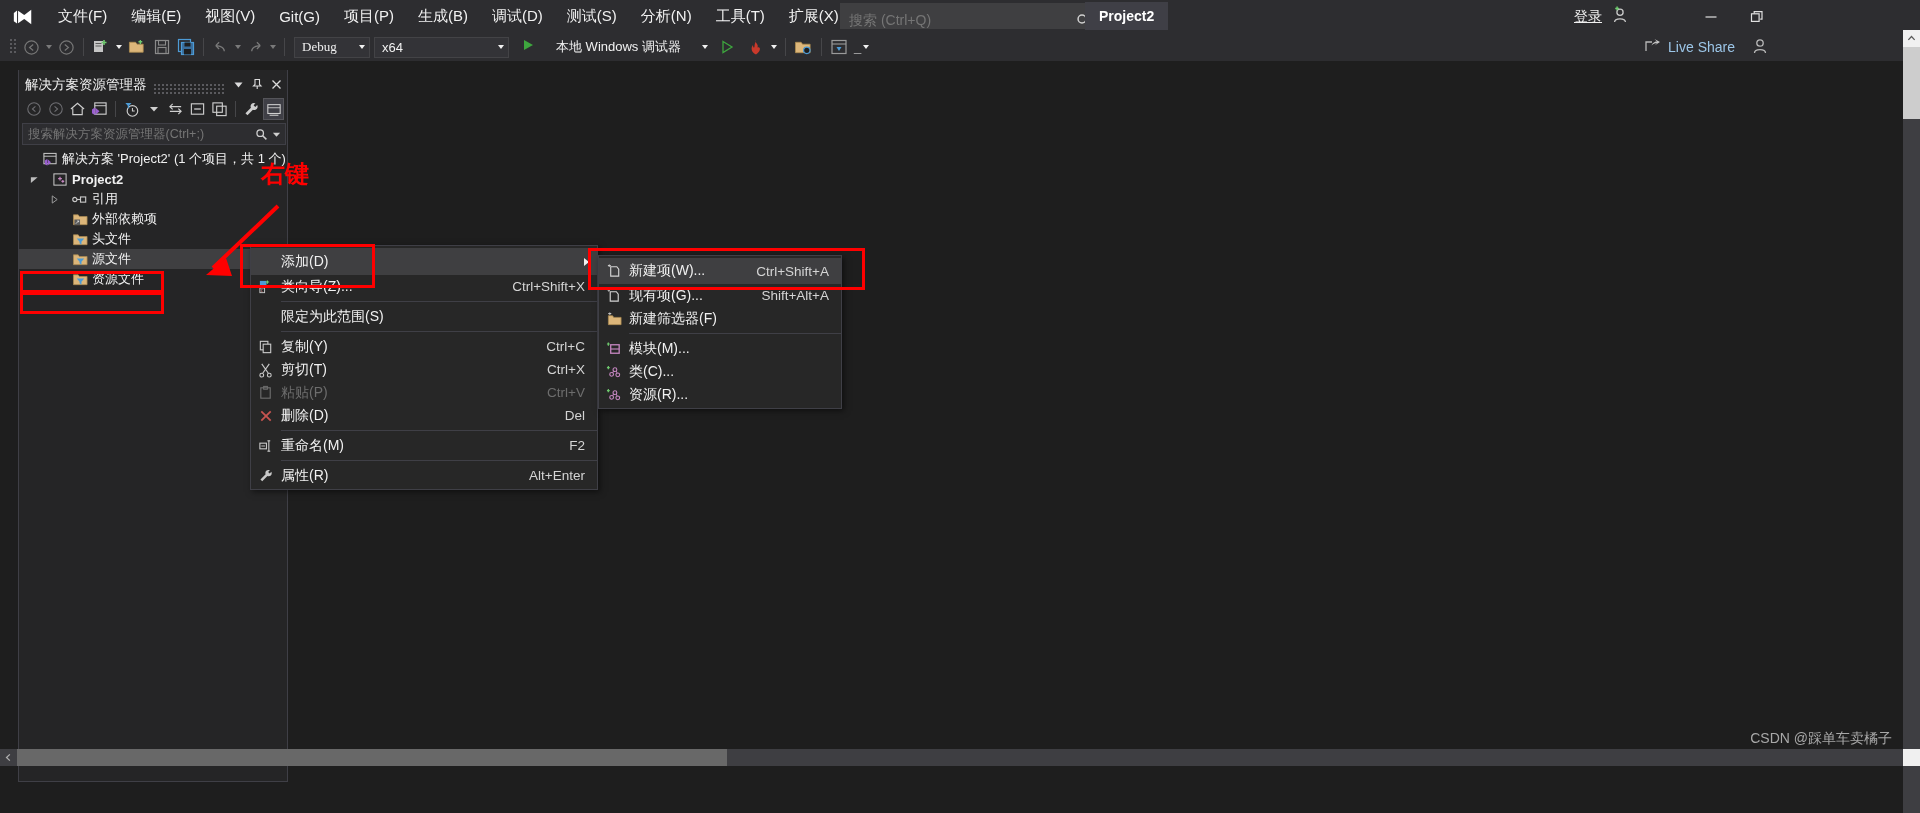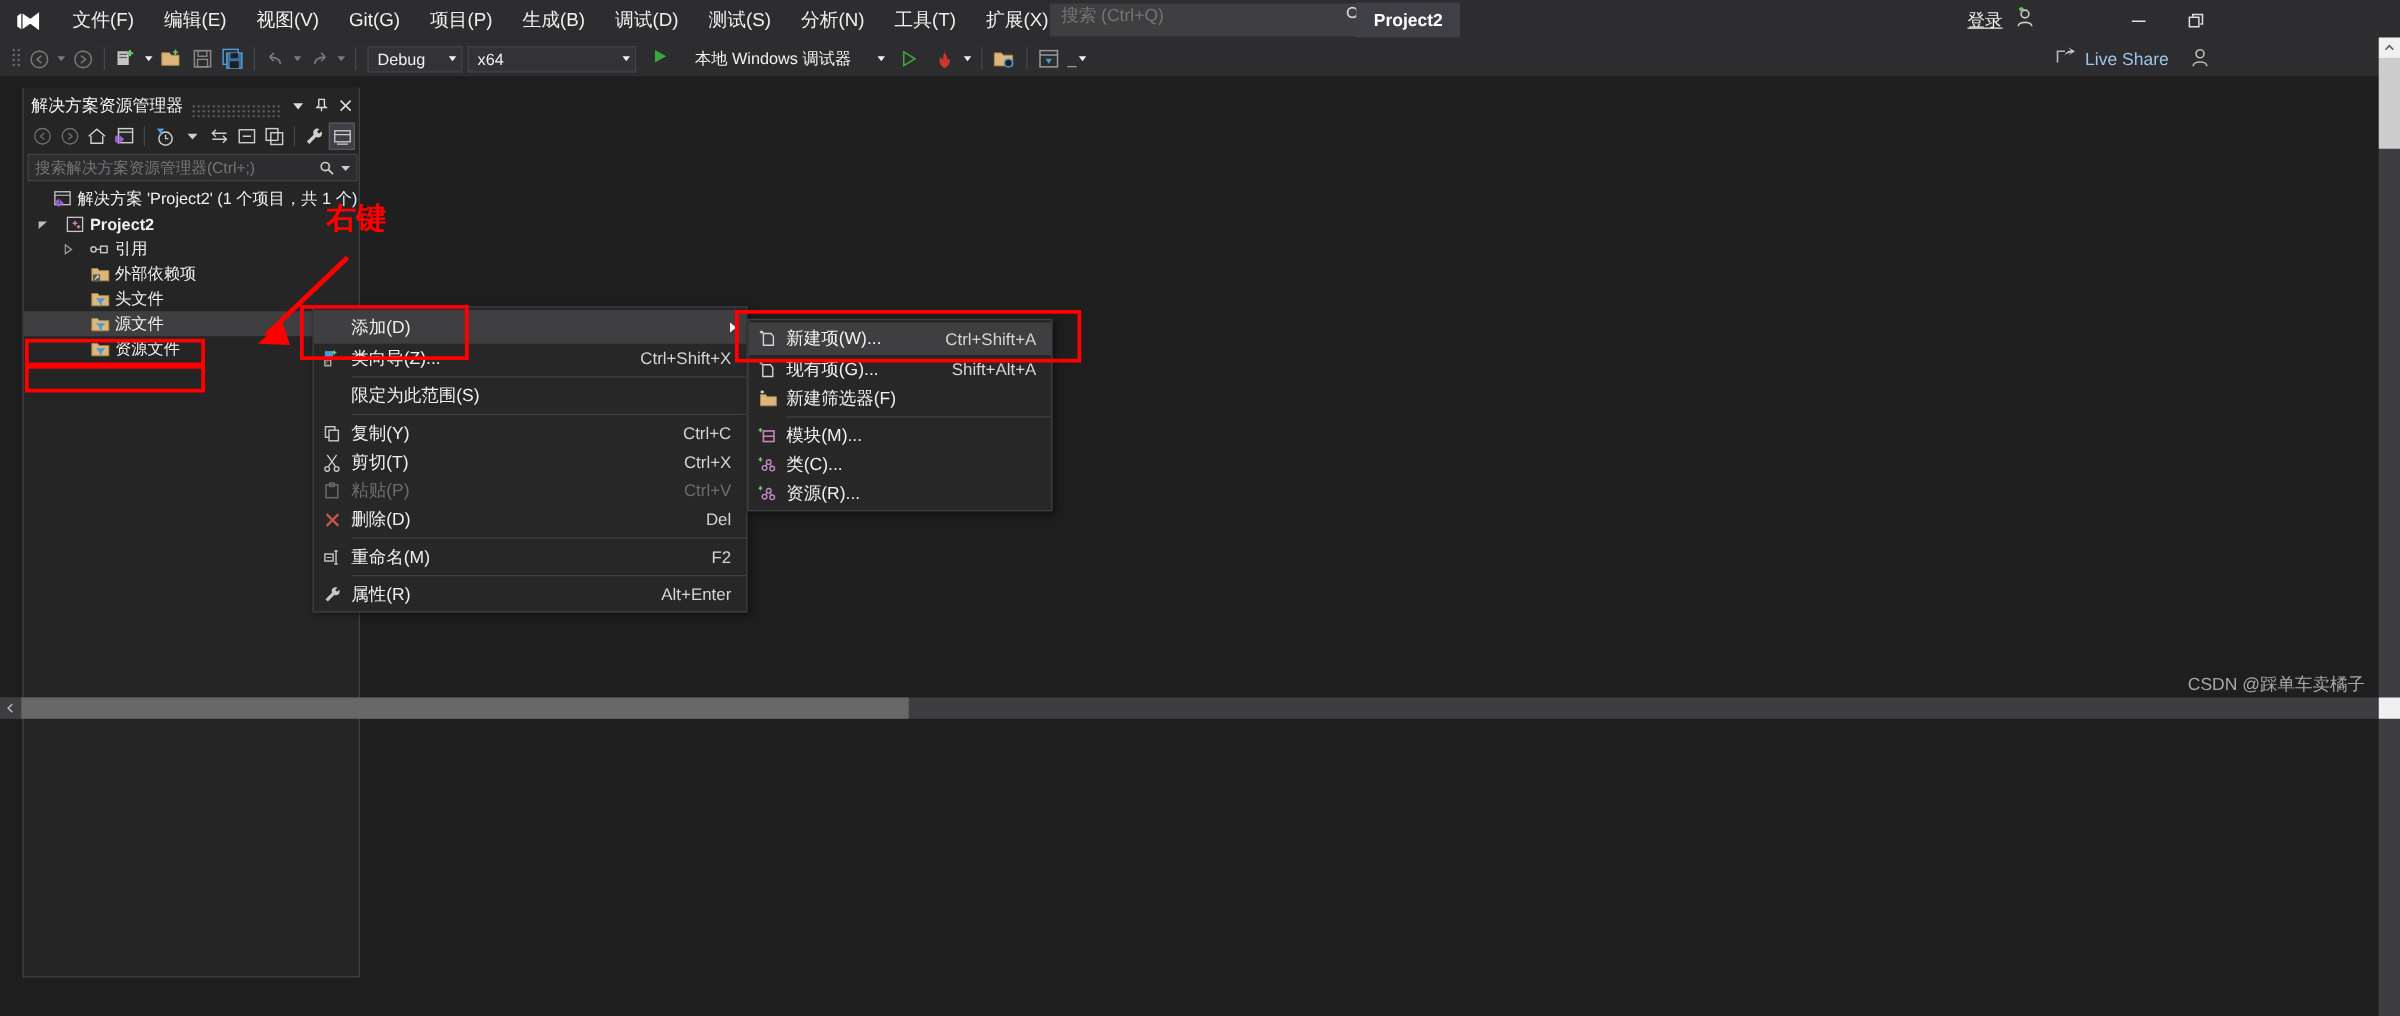--- a/index.html
+++ b/index.html
@@ -3,38 +3,38 @@
 <meta charset="utf-8">
 <style>
   * { box-sizing: border-box; margin: 0; padding: 0; }
   html, body {
     width: 1920px; height: 813px;
     background: #1e1e1e;
     font-family: "Liberation Sans", sans-serif;
     overflow: hidden;
     color: #f1f1f1;
   }
-  #app { position: relative; width: 1920px; height: 575px; background: #1e1e1e; }
+  #app { position: relative; width: 1920px; height: 766px; background: #1e1e1e; }
 
   
   .titlebar {
     position: absolute; left: 0; top: 0; width: 1920px; height: 33px;
     background: #2d2d30; display: flex; align-items: center;
   }
   .vs-logo {
     width: 46px; height: 33px; display: flex; align-items: center; justify-content: center;
   }
   .menu-items { display: flex; align-items: center; height: 33px; }
   .menu-item {
     font-size: 15px; color: #f1f1f1; padding: 0 12px; height: 33px;
     display: flex; align-items: center; white-space: nowrap; cursor: default;
   }
   .search-box {
     position: absolute; left: 840px; top: 3px; width: 260px; height: 26px;
-    background: #3f3f41; border: 1px solid #3f3f41; display: flex; align-items: flex-start;
+    background: #3f3f41; border: 1px solid #3f3f41; display: flex; align-items: flex-end;
   }
   .search-box input {
     flex: 1; background: transparent; border: none; outline: none;
     color: #cfcfcf; font-size: 14px; font-family: "Liberation Sans", sans-serif;
     padding-left: 8px;
   }
   .search-box .mag { margin-right: 8px; display:flex; }
   .proj-tab {
     position: absolute; left: 1085px; top: 2px; height: 28px;
     background: #3f3f46; color: #fff; font-size: 14px; font-weight: bold;
@@ -56,21 +56,21 @@
     position: absolute; left: 0; top: 33px; width: 1920px; height: 28px;
     background: #2d2d30; display: flex; align-items: center; padding-left: 6px;
   }
   .tb-item { height: 24px; display: flex; align-items: center; padding: 0 3px; }
   .tb-sep { width: 1px; height: 18px; background: #464649; margin: 0 5px; }
   .tb-combo {
     height: 21px; background: #333337; border: 1px solid #434346; color: #f1f1f1;
     font-size: 13px; display: flex; align-items: center; justify-content: space-between;
     padding: 0 4px 0 7px; margin-left: 4px;
   }
-  .tb-combo.debug { width: 76px; }
+  .tb-combo.debug { width: 76px; font-family: Liberation Serif, serif; }
   .tb-combo.plat { width: 135px; }
   .tb-run { display: flex; align-items: center; gap: 21px; margin-left: 8px; height: 24px; padding: 0 4px; }
   .tb-run-label { font-size: 13px; color: #f1f1f1; white-space: nowrap; }
   .caret-sm { width: 0; height: 0; border-left: 3.5px solid transparent; border-right: 3.5px solid transparent; border-top: 4px solid #f1f1f1; }
   .live-share {
     position: absolute; right: 185px; top: 33px; height: 28px;
     display: flex; align-items: center; gap: 6px;
   }
   .live-share-text { font-size: 14px; color: #9cc6e8; }
   .ls-person { position: absolute; right: 150px; top: 36px; }

